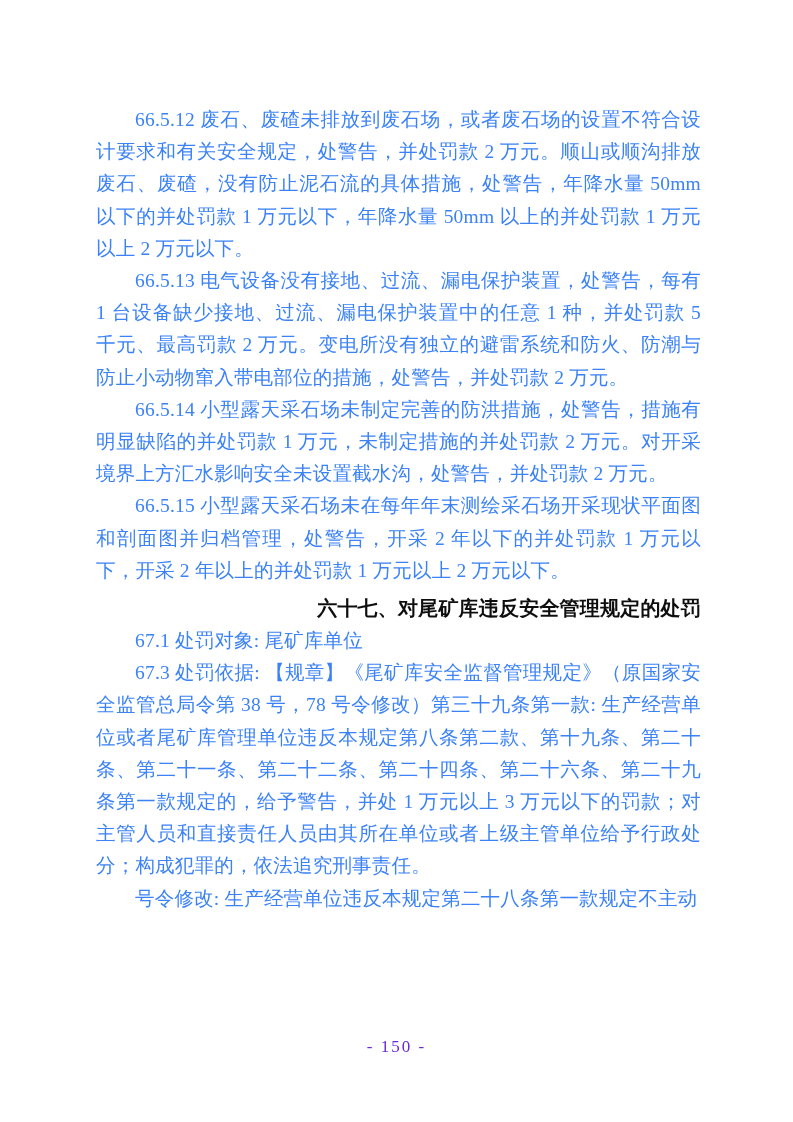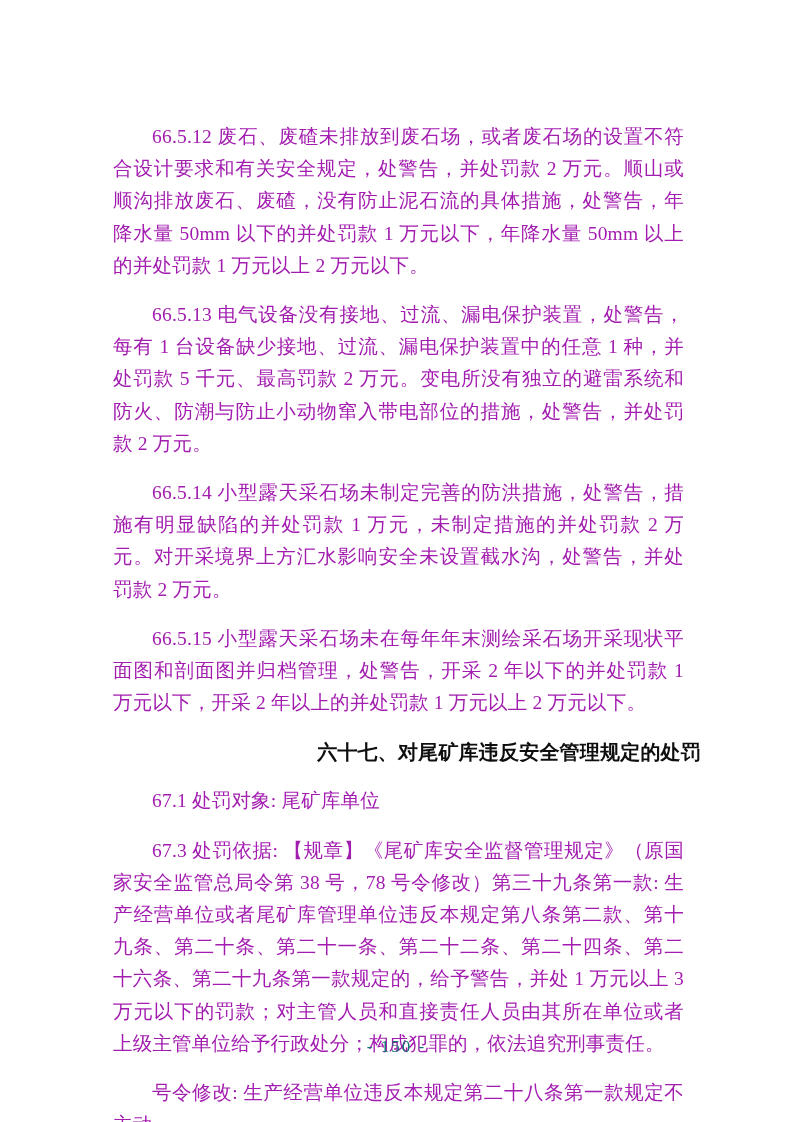--- a/index.html
+++ b/index.html
@@ -15,25 +15,25 @@
     overflow: hidden;
     font-family: "Liberation Serif", "DejaVu Serif", serif;
   }
   .content {
     position: absolute;
     left: 96px;
     top: 104px;
     width: 605px;
   }
   p.body-para {
-    margin: 17px;
+    margin: 0;
     font-family: "Liberation Serif", "DejaVu Serif", serif;
     font-size: 19.5px;
     line-height: 32.2px;
-    color: #a21caf;
+    color: #3b82f6;
     text-align: justify;
     text-align-last: left;
     text-indent: 2em;
     letter-spacing: 0.2px;
   }
   p.heading-para {
     margin: 5px 0 1px 0;
     font-family: "Liberation Sans", "DejaVu Sans", sans-serif;
     font-weight: 700;
     font-size: 20px;
@@ -45,21 +45,21 @@
   }
   .footer {
     position: absolute;
     top: 1036px;
     left: 0;
     width: 100%;
     text-align: center;
     font-family: "Liberation Serif", "DejaVu Serif", serif;
     font-size: 17px;
     line-height: 22px;
-    color: #0f766e;
+    color: #6d28d9;
     letter-spacing: 2px;
   }
 </style>
 </head>
 <body>
 
 <div class="page">
   <div class="content">
     <p class="body-para">66.5.12 废石、废碴未排放到废石场，或者废石场的设置不符合设计要求和有关安全规定，处警告，并处罚款 2 万元。顺山或顺沟排放废石、废碴，没有防止泥石流的具体措施，处警告，年降水量 50mm 以下的并处罚款 1 万元以下，年降水量 50mm 以上的并处罚款 1 万元以上 2 万元以下。</p>
     <p class="body-para">66.5.13 电气设备没有接地、过流、漏电保护装置，处警告，每有 1 台设备缺少接地、过流、漏电保护装置中的任意 1 种，并处罚款 5 千元、最高罚款 2 万元。变电所没有独立的避雷系统和防火、防潮与防止小动物窜入带电部位的措施，处警告，并处罚款 2 万元。</p>

